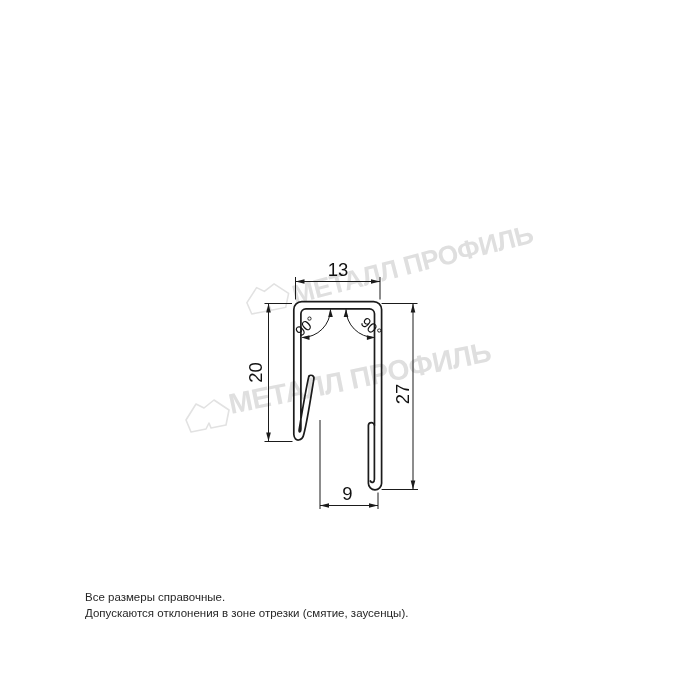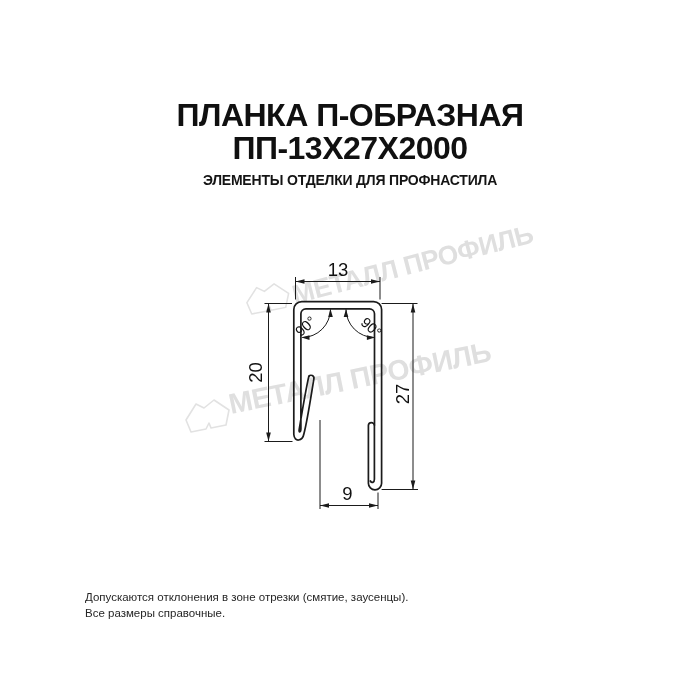--- a/index.html
+++ b/index.html
@@ -16,25 +16,20 @@
   .dim-arrow{fill:#1b1b1b;stroke:none;}
   .dim-label{fill:#111111;font-size:18.5px;}
   .angle-label{fill:#111111;font-size:14.5px;}
   .footer{position:absolute;left:85px;top:590px;font-size:11.5px;line-height:15.5px;color:#262626;}
 </style>
 </head>
 <body>
 
 <div class="page">
 
-  <div class="titles">
-    <div class="title-line">ПЛАНКА П-ОБРАЗНАЯ</div>
-    <div class="title-line">ПП-13Х27Х2000</div>
-    <div class="subtitle">ЭЛЕМЕНТЫ ОТДЕЛКИ ДЛЯ ПРОФНАСТИЛА</div>
-  </div>
 
   <svg class="drawing" width="700" height="700" viewBox="0 0 700 700">
 
     <g>
       <path class="wm-logo" transform="translate(244,282) scale(0.97,0.94)" d="M3 22 L13 6 L21 10 L31 2 L46 12 L43 27 L28 30 L26 25 L23 31 L8 34 Z"></path>
       <text class="wm-text" transform="translate(295,304) rotate(-14.5)" font-size="26.5">МЕТАЛЛ ПРОФИЛЬ</text>
     </g>
     <g>
       <path class="wm-logo" transform="translate(183,398)" d="M3 22 L13 6 L21 10 L31 2 L46 12 L43 27 L28 30 L26 25 L23 31 L8 34 Z"></path>
       <text class="wm-text" transform="translate(231,414) rotate(-11.5)" font-size="28.5">МЕТАЛЛ ПРОФИЛЬ</text>
@@ -101,17 +96,17 @@
     </g>
     <g>
       <path class="dim" d="M 346 309.3 A 28.5 28.5 0 0 0 374.2 337.5"></path>
       <polygon class="dim-arrow" points="346,308.9 343.7,316.9 348.3,316.9"></polygon>
       <polygon class="dim-arrow" points="374.9,337.6 366.9,335.3 366.9,339.9"></polygon>
       <text class="angle-label" text-anchor="middle" x="368" y="331" transform="rotate(42 368 331)">90°</text>
     </g>
   </svg>
 
   <div class="footer">
+    <div>Все размеры справочные.</div>
     <div>Допускаются отклонения в зоне отрезки (смятие, заусенцы).</div>
-    <div>Все размеры справочные.</div>
   </div>
 
 </div>
 
 </body></html>

